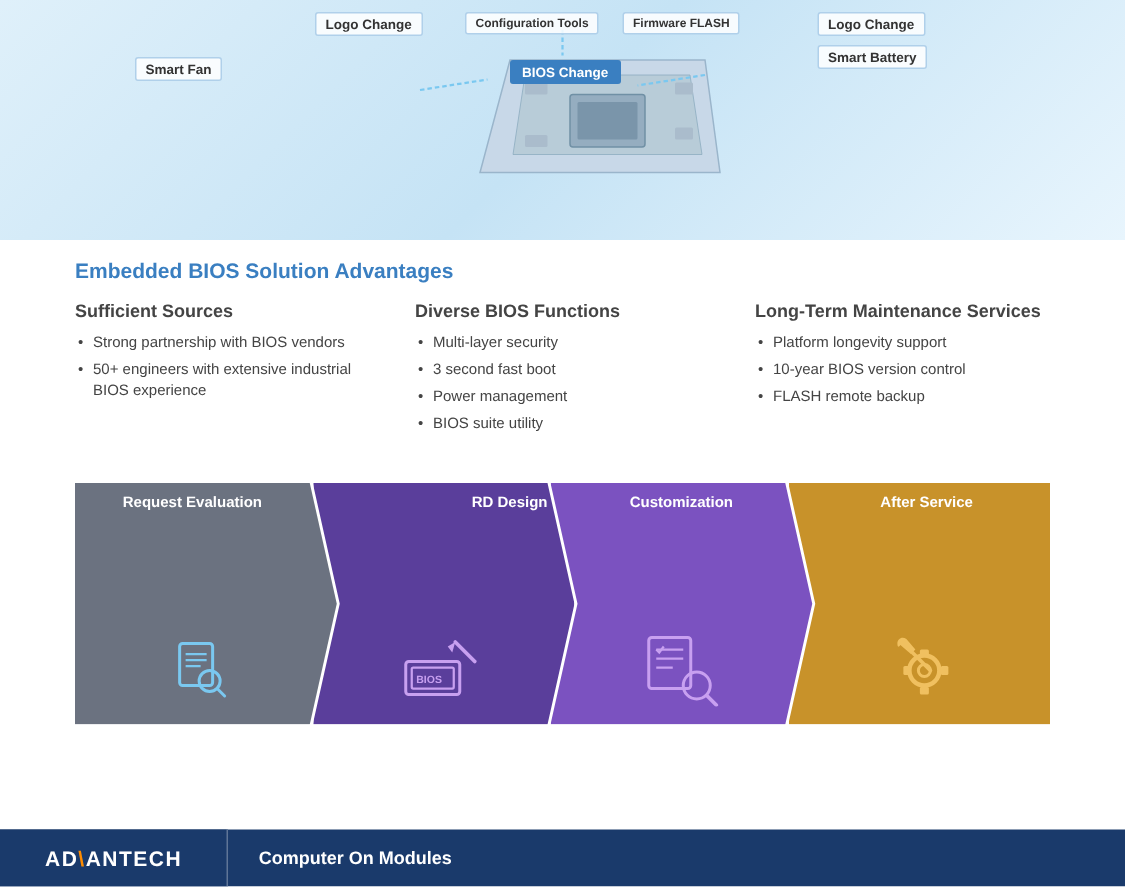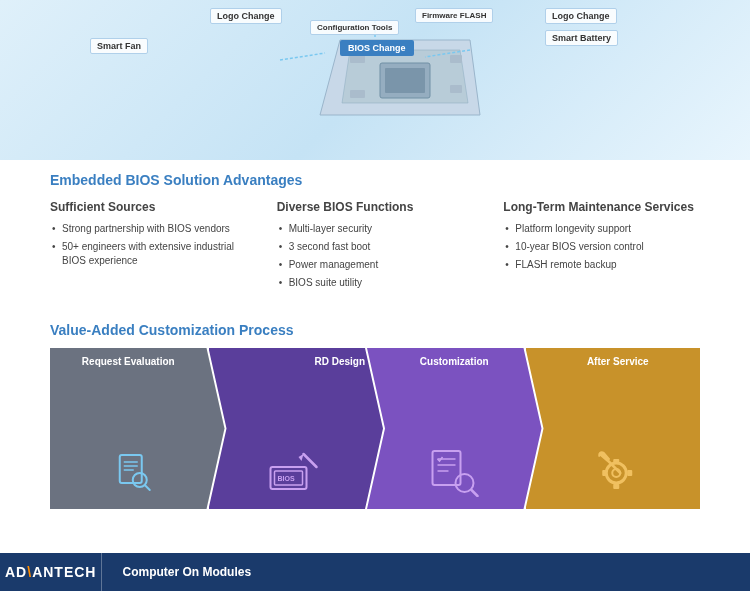--- a/index.html
+++ b/index.html
@@ -102,21 +102,21 @@
       left: 0;
       right: 0;
       height: 38px;
       background: #1a3a6b;
       display: flex;
       align-items: center;
     }
 
     .footer-brand {
       background: #1a3a6b;
-      padding: 0 5px;
+      padding: 0 30px;
       display: flex;
       align-items: center;
       height: 100%;
       border-right: 1px solid rgba(255,255,255,0.3);
     }
 
     .footer-brand-text {
       color: #fff;
       font-size: 14px;
       font-weight: 900;
@@ -174,21 +174,21 @@
       <rect x="140" y="50" width="12" height="8" rx="1" fill="#aabccc"></rect>
     </g>
 
     <line x1="30" y1="45" x2="75" y2="38" stroke="#7ac8f0" stroke-width="1.5" stroke-dasharray="3,2"></line>
     <line x1="220" y1="35" x2="175" y2="42" stroke="#7ac8f0" stroke-width="1.5" stroke-dasharray="3,2"></line>
     <line x1="125" y1="5" x2="125" y2="22" stroke="#7ac8f0" stroke-width="1.5" stroke-dasharray="3,2"></line>
   </svg>
 
   <div class="diag-label smart-fan" style="top:38px;left:90px;">Smart Fan</div>
   <div class="diag-label" style="top:8px;left:210px;">Logo Change</div>
-  <div class="diag-label" style="top:20px;left:310px;font-size:8px;">Configuration Tools</div>
+  <div class="diag-label" style="top:8px;left:310px;font-size:8px;">Configuration Tools</div>
   <div class="diag-label" style="top:8px;left:415px;font-size:8px;text-align:right;">Firmware FLASH</div>
   <div class="diag-label" style="top:8px;left:545px;">Logo Change</div>
   <div class="diag-label" style="top:30px;left:545px;">Smart Battery</div>
 
   <div style="position:absolute;top:40px;left:340px;background:#3a7fc1;color:#fff;font-size:9px;font-weight:700;padding:3px 8px;border-radius:2px;">BIOS Change</div>
 </div>
 
 <div class="content-area">
 
   <div>
@@ -218,21 +218,20 @@
         <ul class="advantage-list">
           <li>Platform longevity support</li>
           <li>10-year BIOS version control</li>
           <li>FLASH remote backup</li>
         </ul>
       </div>
     </div>
   </div>
 
   <div>
-    <div class="value-section-title">Value-Added Customization Process</div>
 
     <div style="display:flex;height:161px;gap:0;">
 
       <div style="flex:1;position:relative;margin-right:-16px;z-index:1;">
         <div style="height:100%;background:#6b7280;clip-path:polygon(0 0, calc(100% - 18px) 0, 100% 50%, calc(100% - 18px) 100%, 0 100%);position:relative;">
           <div style="position:absolute;top:8px;left:0;right:18px;text-align:center;font-size:10px;font-weight:700;color:#fff;">Request Evaluation</div>
           <div style="position:absolute;bottom:10px;left:50%;transform:translateX(-55%);width:55px;height:55px;display:flex;align-items:center;justify-content:center;">
 
             <svg width="50" height="50" viewBox="0 0 50 50">
               <rect x="10" y="8" width="22" height="28" rx="2" fill="none" stroke="#7ac8f0" stroke-width="2"></rect>

